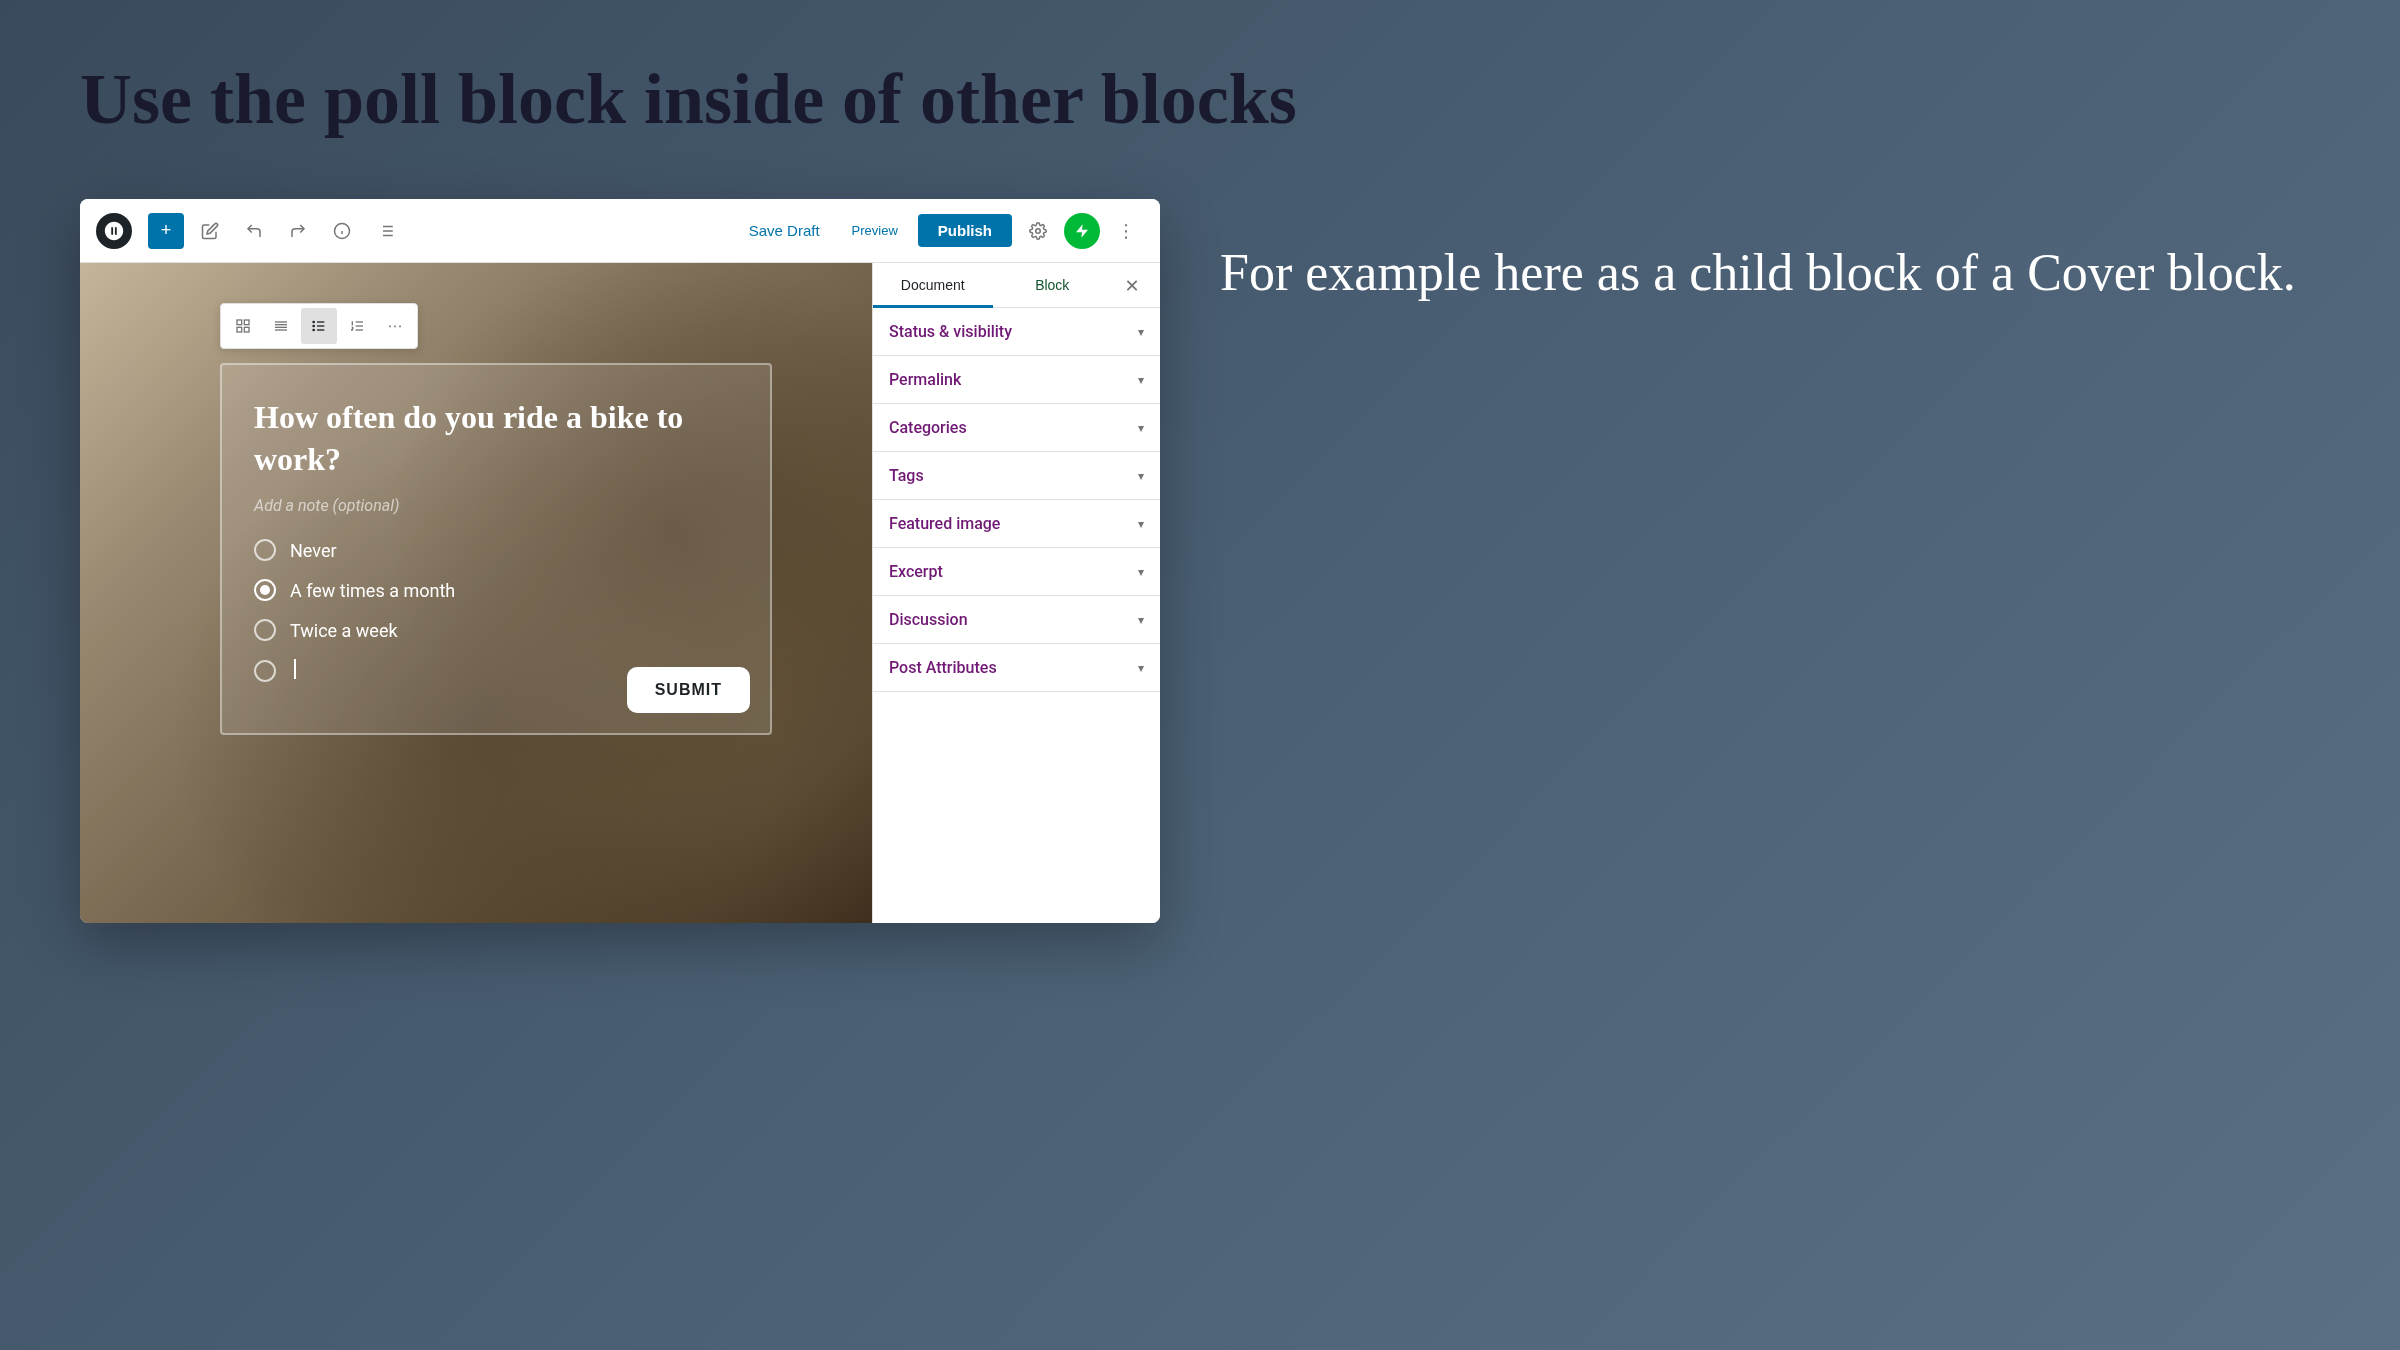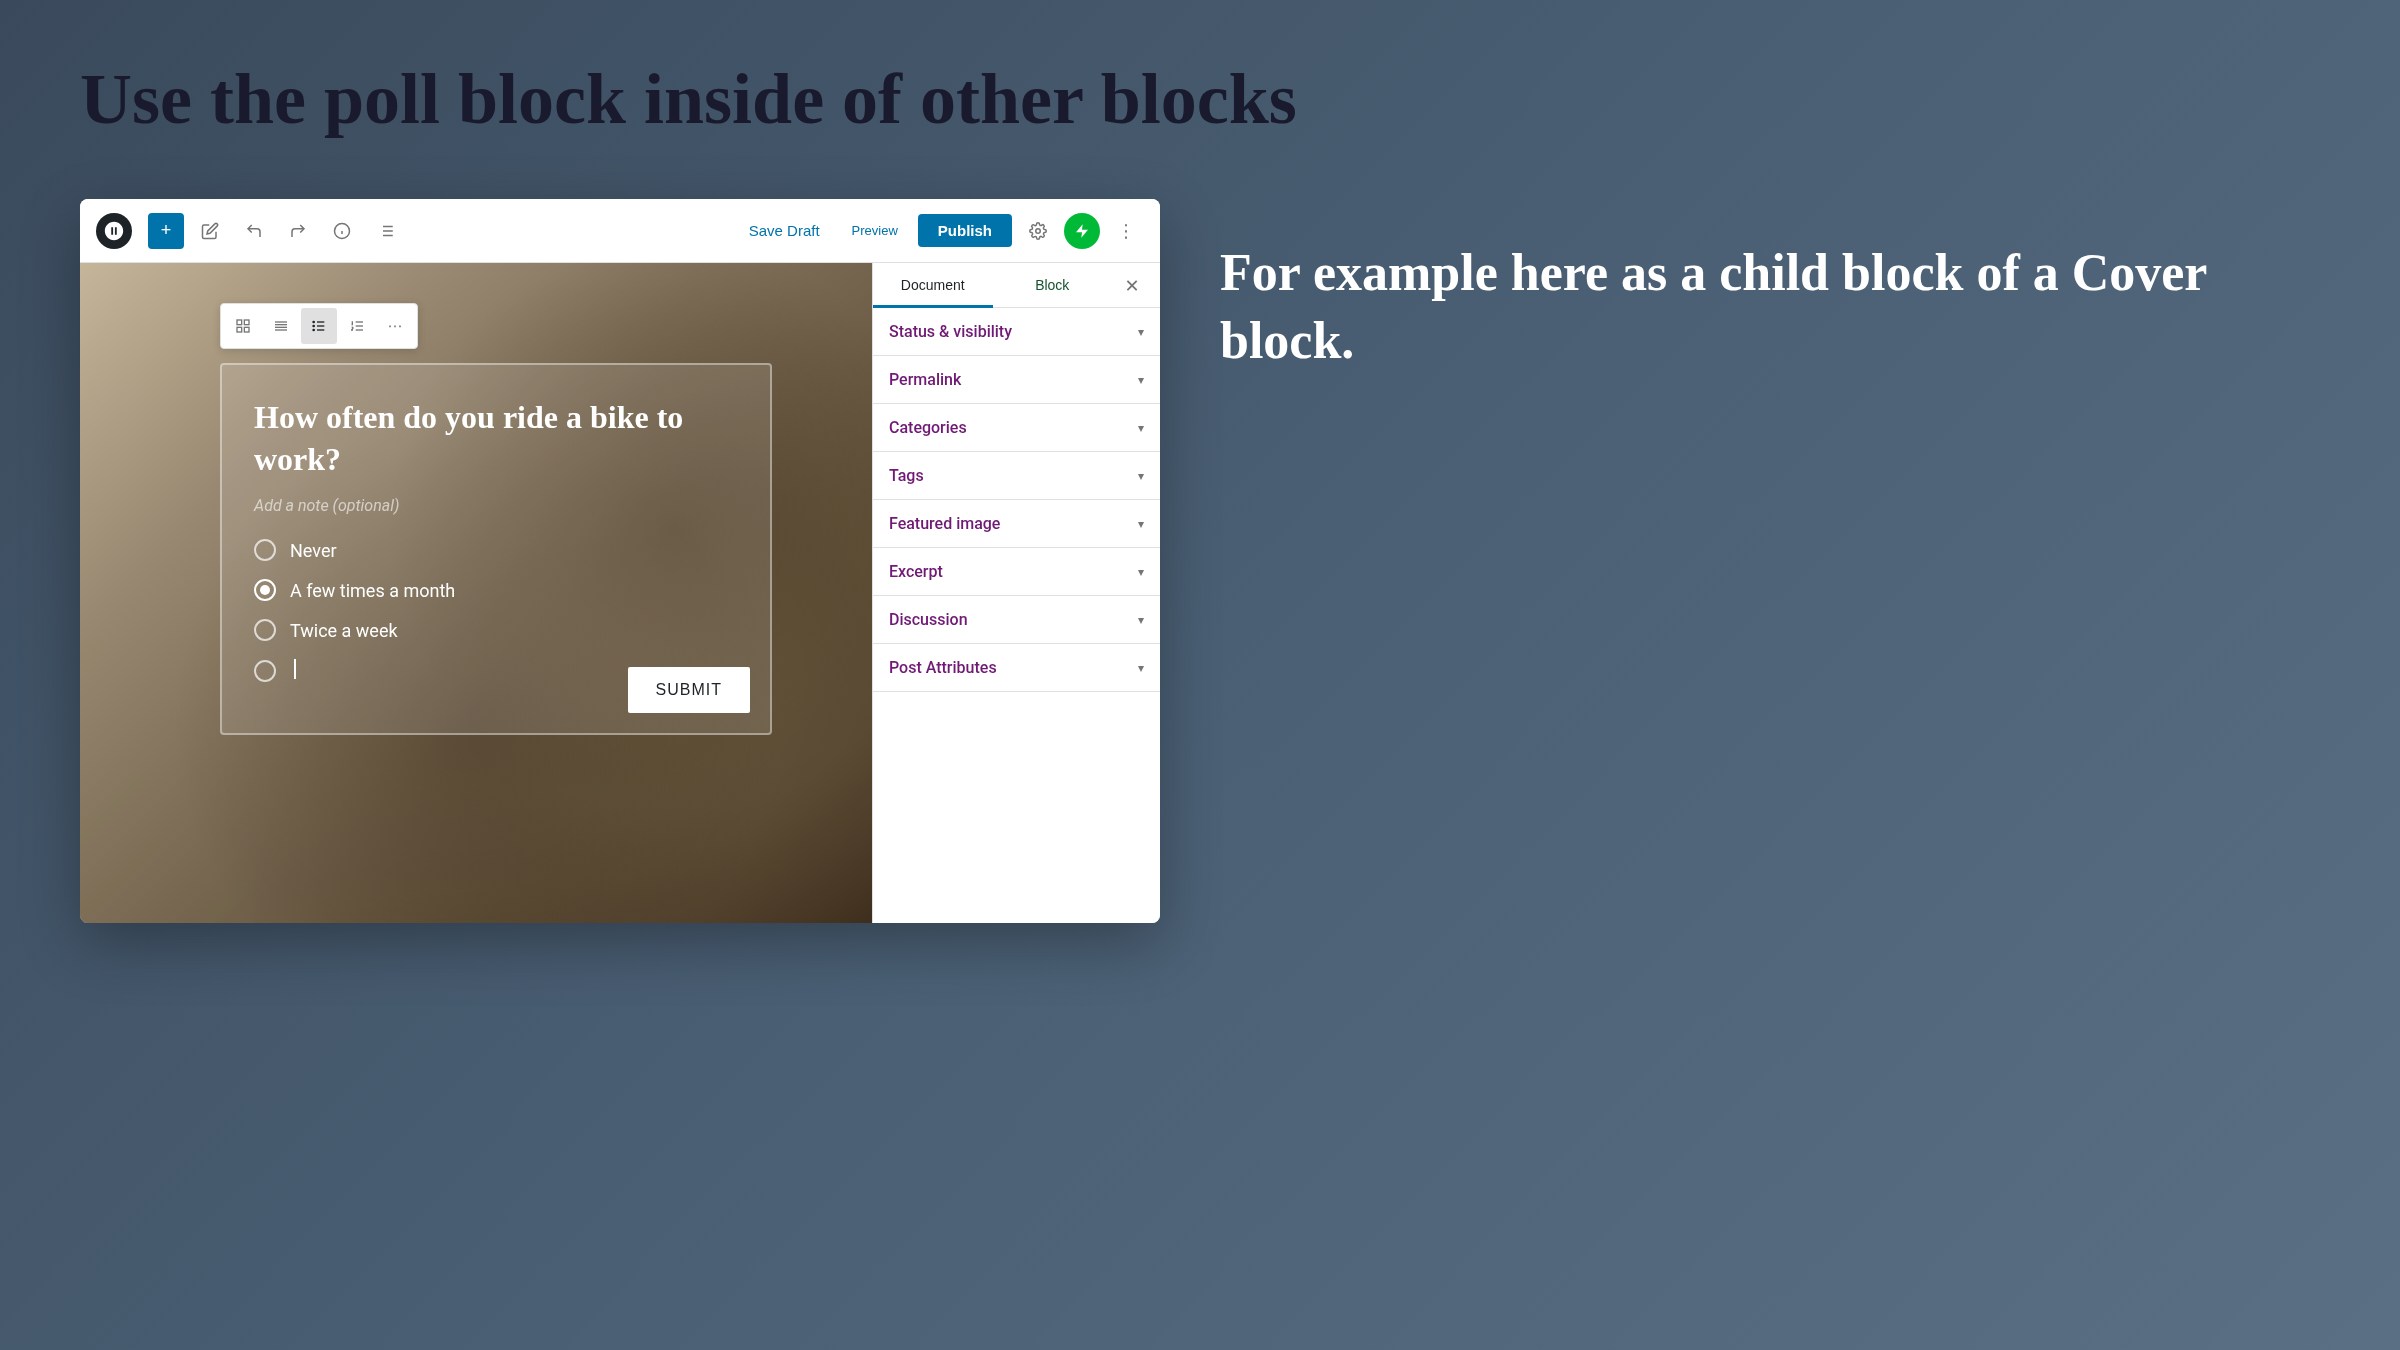--- a/index.html
+++ b/index.html
@@ -326,24 +326,24 @@
 
     .poll-submit {
       position: absolute;
       bottom: 20px;
       right: 20px;
       background: #fff;
       color: #1d2327;
       border: none;
       padding: 14px 28px;
       font-size: 16px;
-      font-weight: 400;
+      font-weight: 700;
       letter-spacing: 1px;
       cursor: pointer;
-      border-radius: 2px;
+      border-radius: 10px;
     }
 
     
     .editor-sidebar {
       width: 288px;
       background: #fff;
       border-left: 1px solid #e0e0e0;
       display: flex;
       flex-direction: column;
       flex-shrink: 0;
@@ -422,21 +422,21 @@
     .side-text {
       flex: 1;
       display: flex;
       flex-direction: column;
       justify-content: flex-start;
       padding-top: 40px;
     }
 
     .side-description {
       font-size: 52px;
-      font-weight: 700;
+      font-weight: 400;
       color: #fff;
       line-height: 1.3;
       font-family: Georgia, 'Times New Roman', serif;
     }
 
     
     .children-overlay {
       position: absolute;
       inset: 0;
       background-image:

